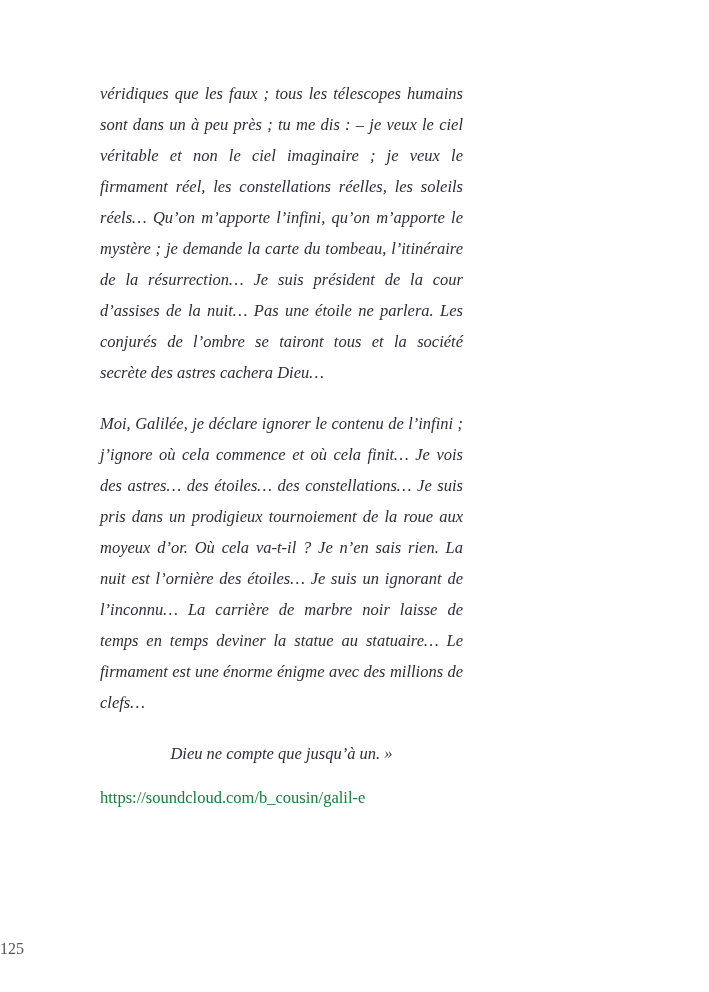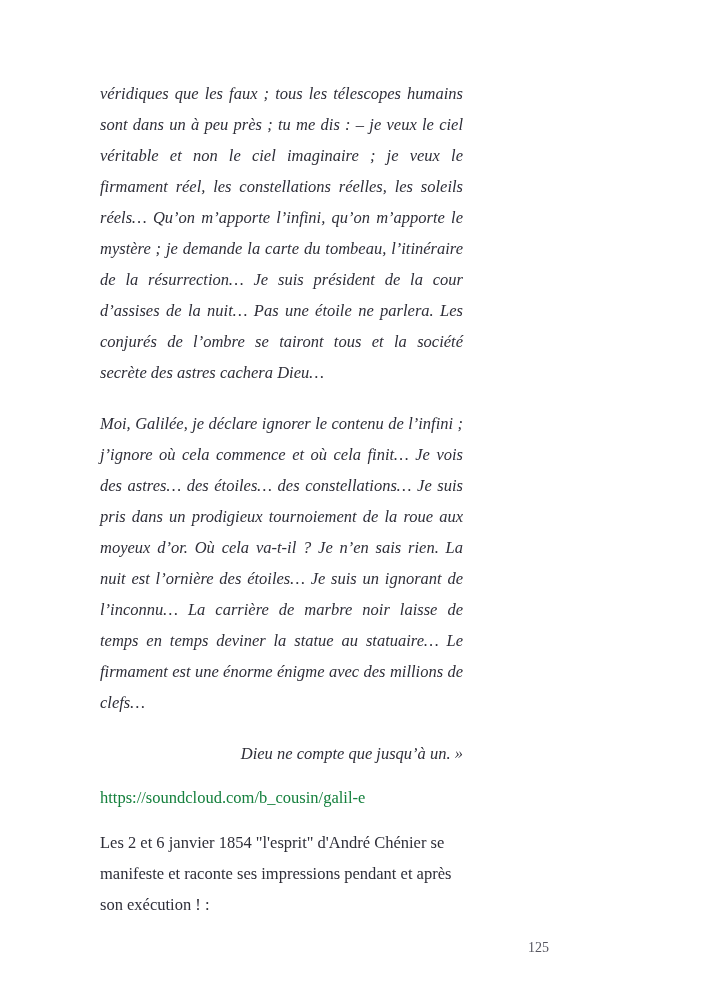--- a/index.html
+++ b/index.html
@@ -44,46 +44,45 @@
   }
   .link-line {
     font-size: 16.5px;
     line-height: 30px;
     margin: 0 0 14px 0;
     color: #15803d;
     text-align: left;
     word-break: break-word;
   }
   .closing {
-    text-align: right;
+    text-align: center;
   }
   .final-para {
     text-align: left;
     margin-bottom: 0;
   }
   .page-number {
     position: absolute;
     left: 0;
     right: 14px;
     top: 940px;
-    text-align: right;
-    font-size: 14px;
+    text-align: left;
+    font-size: 16px;
     color: #55555f;
     font-family: "Liberation Serif", serif;
   }
 </style>
 </head>
 <body>
 
 <div class="page">
 
   <p class="body-text italic">véridiques que les faux ; tous les télescopes humains sont dans un à peu près ; tu me dis : – je veux le ciel véritable et non le ciel imaginaire ; je veux le firmament réel, les constellations réelles, les soleils réels… Qu’on m’apporte l’infini, qu’on m’apporte le mystère ; je demande la carte du tombeau, l’itinéraire de la résurrection… Je suis président de la cour d’assises de la nuit… Pas une étoile ne parlera. Les conjurés de l’ombre se tairont tous et la société secrète des astres cachera Dieu…</p>
 
   <p class="body-text italic">Moi, Galilée, je déclare ignorer le contenu de l’infini ; j’ignore où cela commence et où cela finit… Je vois des astres… des étoiles… des constellations… Je suis pris dans un prodigieux tournoiement de la roue aux moyeux d’or. Où cela va-t-il ? Je n’en sais rien. La nuit est l’ornière des étoiles… Je suis un ignorant de l’inconnu… La carrière de marbre noir laisse de temps en temps deviner la statue au statuaire… Le firmament est une énorme énigme avec des millions de clefs…</p>
 
   <p class="body-text italic closing para-spacer-sm">Dieu ne compte que jusqu’à un. »</p>
 
   <p class="link-line roman">https://soundcloud.com/b_cousin/galil-e</p>
 
-  <p class="body-text roman final-para">Les 2 et 6 janvier 1854 "l'esprit" d'André Chénier se manifeste et raconte ses impressions pendant et après son exécution ! :</p>
 
   <div class="page-number">125</div>
 </div>
 
 </body></html>

